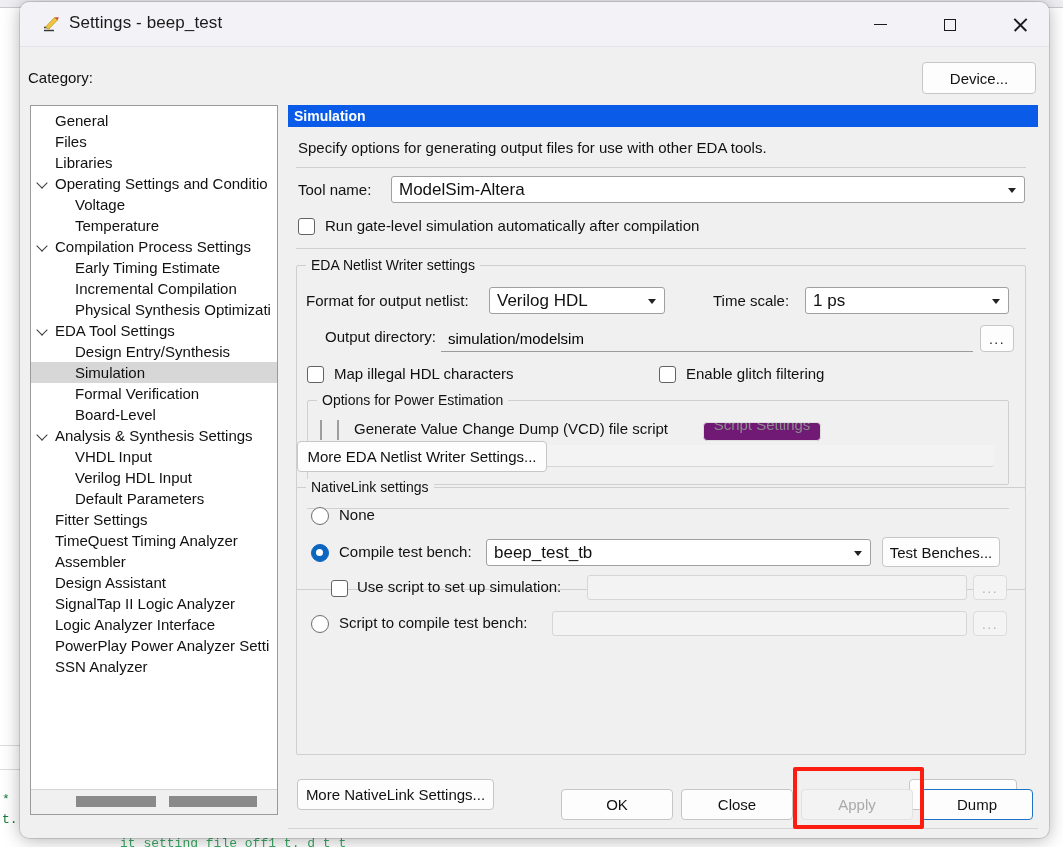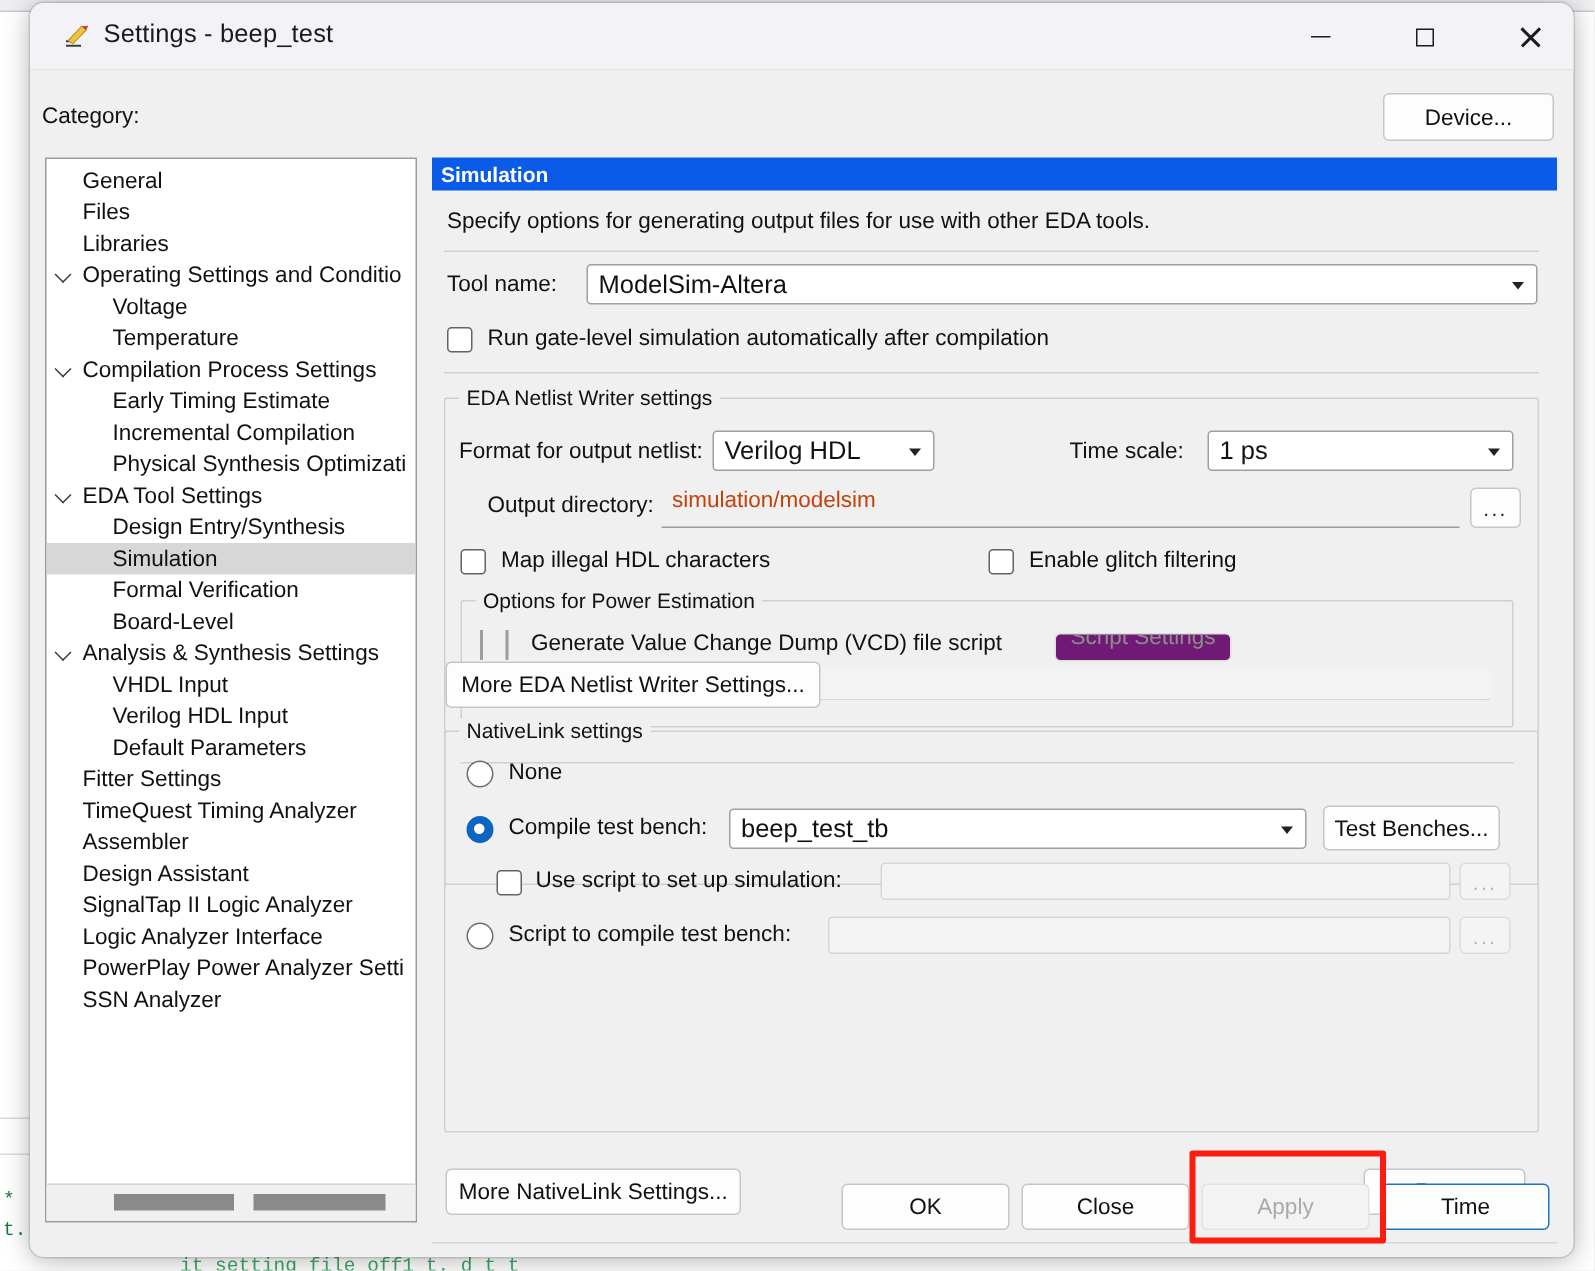--- a/index.html
+++ b/index.html
@@ -190,22 +190,22 @@
     width: 0; height: 0;
     border-left: 4.5px solid transparent;
     border-right: 4.5px solid transparent;
     border-top: 5px solid #222;
   }
   .textfield {
     position: absolute; height: 27px;
     background: #ffffff;
     border: 1px solid #a0a0a0;
     border-radius: 3px;
-    font-size: 15px; color: #c2410c;
-    display: flex; align-items: flex-start;
+    font-size: 15px; color: #000000;
+    display: flex; align-items: center;
     padding-left: 7px;
   }
   .textfield.flat {
     border: 1px solid #d6d6d6;
     background: #f3f3f3;
   }
   .textfield.underline {
     border: none; border-bottom: 1px solid #9b9b9b;
     background: transparent; border-radius: 0;
   }
@@ -457,21 +457,21 @@
 
       <div class="checkbox" style="left:10px; top:113px;"></div>
       <div class="row-label" style="left:37px; top:112px;">Run gate-level simulation automatically after compilation</div>
 
       <div class="hr" style="left:8px; top:143px; width:730px;"></div>
 
       <div class="group" style="left:8px; top:160px; width:730px; height:325px;">
         <div class="group-title">EDA Netlist Writer settings</div>
 
         <div class="row-label" style="left:9px; top:26px;">Format for output netlist:</div>
-        <div class="combo" style="left:178px; top:21px; width:148px;">
+        <div class="combo" style="left:192px; top:21px; width:176px;">
           <span>Verilog HDL</span>
           <span class="arrow"></span>
         </div>
 
         <div class="row-label" style="left:416px; top:26px;">Time scale:</div>
         <div class="combo" style="left:508px; top:21px; width:204px;">
           <span>1 ps</span>
           <span class="arrow"></span>
         </div>
 
@@ -542,17 +542,17 @@
 
       <div class="pbtn" style="left:9px; top:674px; width:197px;">More NativeLink Settings...</div>
       <div class="pbtn" style="left:621px; top:674px; width:108px;">Reset</div>
     </div>
 
     <div class="footer-sep" style="top:781px;"></div>
 
     <div class="pbtn" style="left:541px; top:742px; width:112px; height:31px;">OK</div>
     <div class="pbtn" style="left:661px; top:742px; width:112px; height:31px;">Close</div>
     <div class="pbtn disabled" style="left:781px; top:742px; width:112px; height:31px;">Apply</div>
-    <div class="pbtn focus" style="left:901px; top:742px; width:112px; height:31px;">Time</div>
+    <div class="pbtn focus" style="left:901px; top:742px; width:112px; height:31px;">Dump</div>
   </div>
 </div>
 
 <div class="redbox" style="left:793px; top:767px; width:131px; height:62px;"></div>
 
 </body></html>

